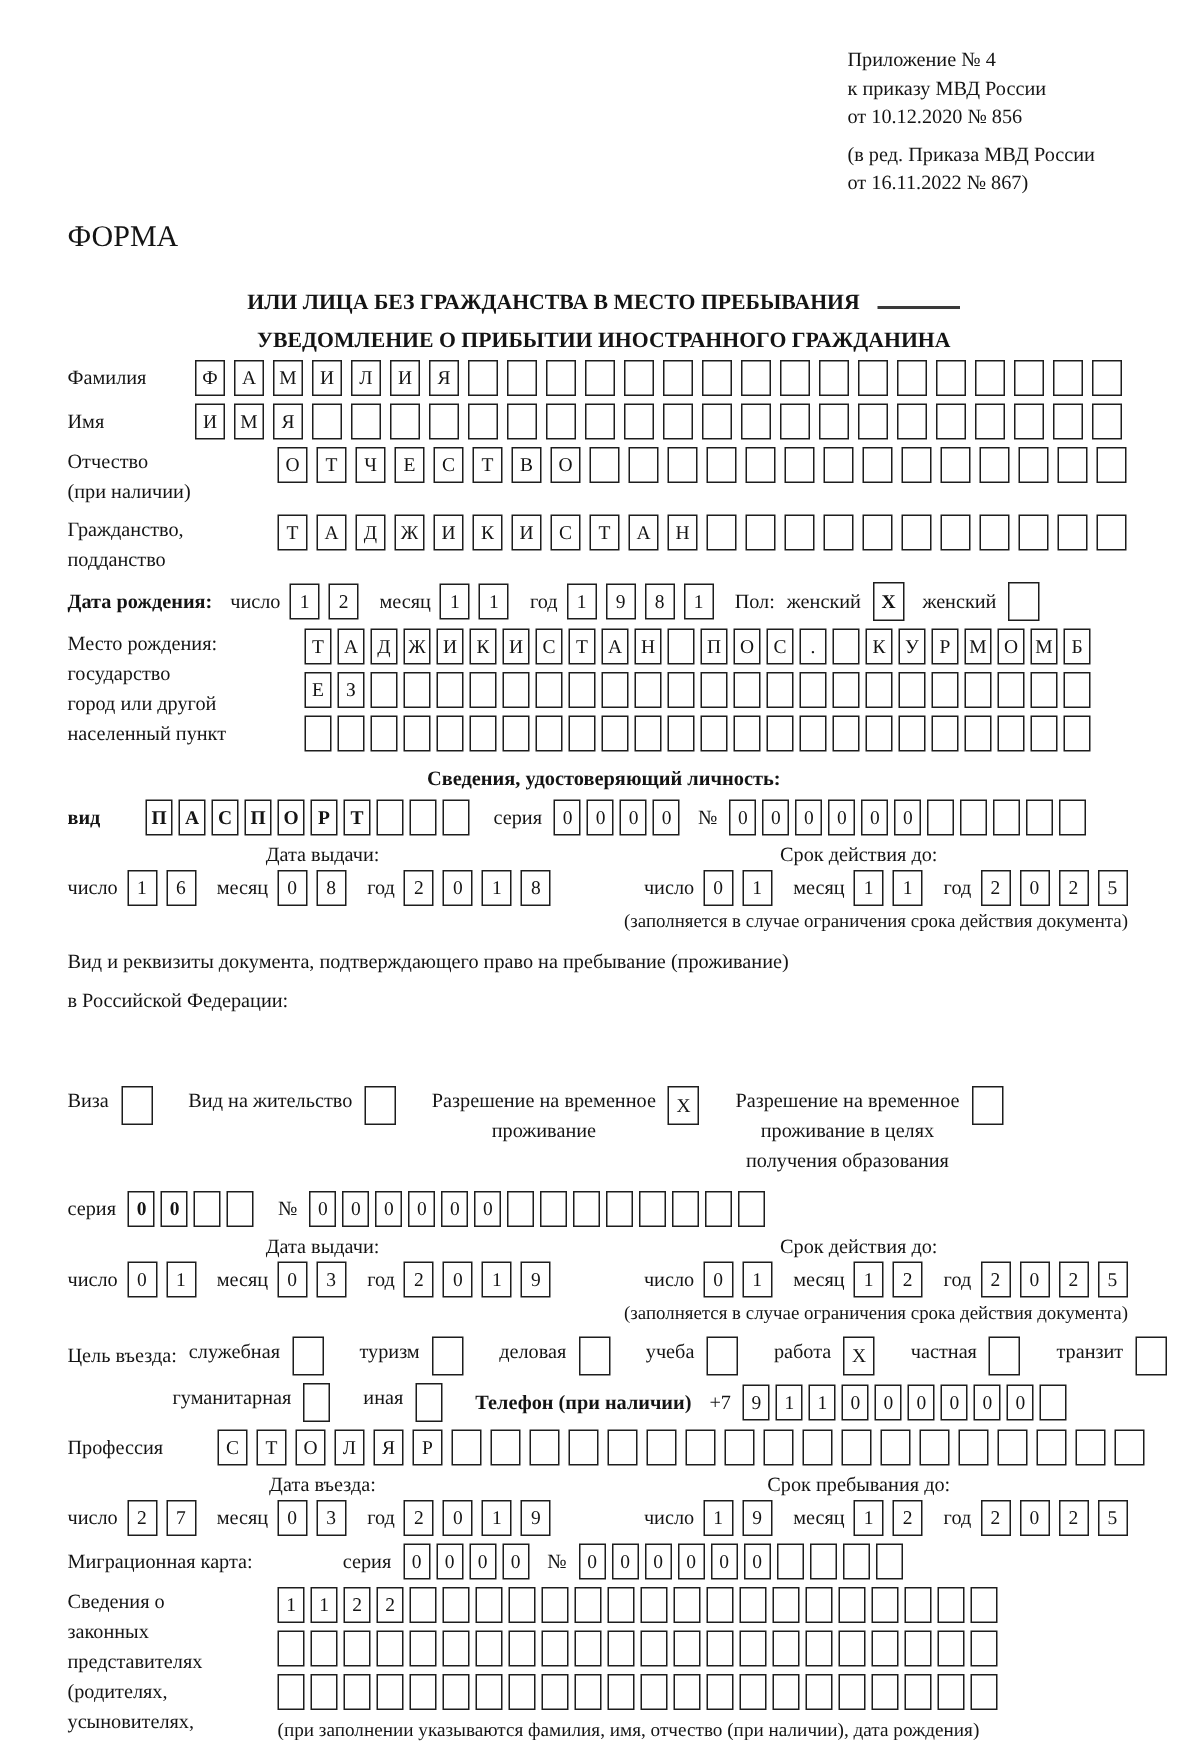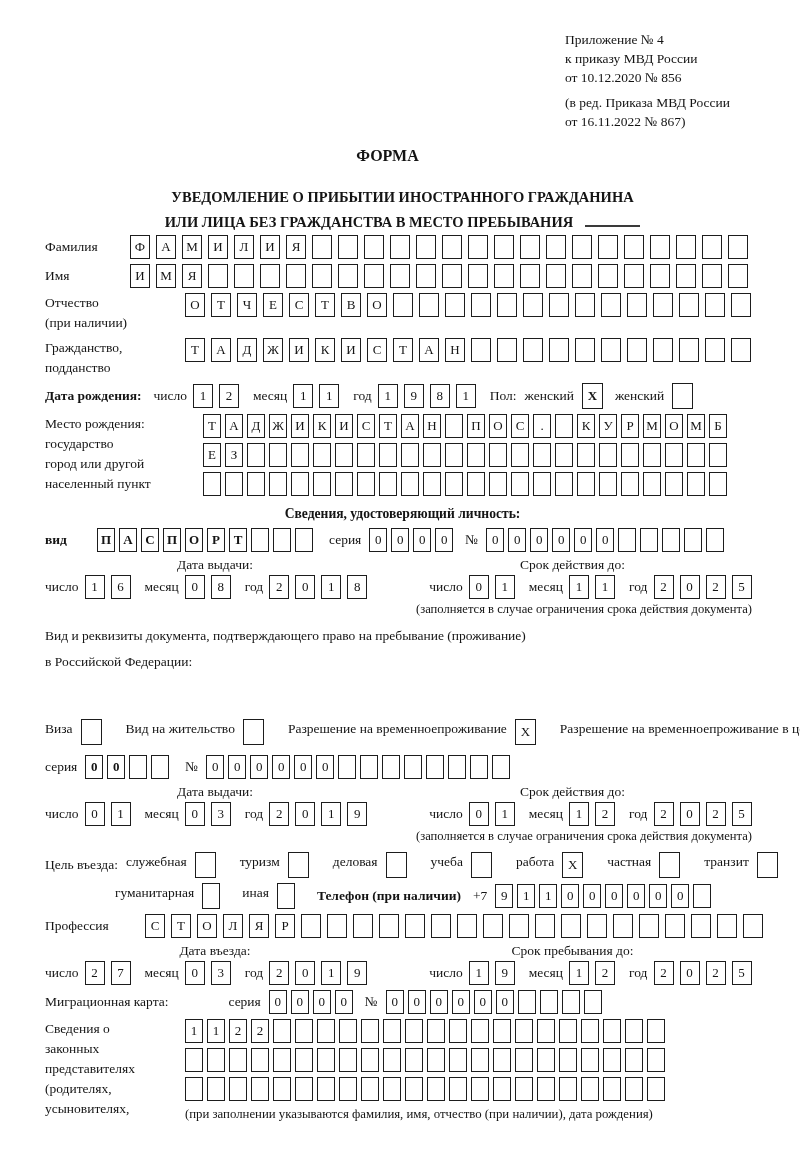--- a/index.html
+++ b/index.html
@@ -7,21 +7,21 @@
   body {
     width:800px; min-height:1163px;
     color:#141414;
     font-family:"Liberation Serif","DejaVu Serif",serif;
     font-size:13.5px;
   }
   .page { padding:30px 40px 12px 45px; }
 
   .annex { margin-left:520px; line-height:19px; }
   .annex-gap { margin-top:6px; }
-  .forma { text-align:center; padding-right:30px; font-weight:bold; margin-top:16px; font-size:16px; }
+  .forma { text-align:left; padding-right:30px; font-weight:normal; margin-top:16px; font-size:20px; }
 
   .title { text-align:center; font-weight:bold; margin-top:20px; line-height:25px; font-size:14.5px; }
   .blank-line { display:inline-block; width:55px; border-bottom:2px solid #3a3a3a; height:0.9em; margin-left:12px; }
 
   .sec-head { text-align:center; font-weight:bold; margin-top:24px; margin-bottom:16px; font-size:13.6px; }
 
   .row { display:flex; align-items:center; margin-bottom:5px; }
   .row.top { align-items:flex-start; }
   .lbl { flex:none; line-height:20px; }
   .w85 { width:85px; }
@@ -43,21 +43,21 @@
   .dg .cells { margin-right:8px; }
   .dates-head { display:flex; margin-bottom:2px; }
   .dates-head .h1 { width:340px; text-align:center; font-size:13.5px; }
   .dates-head .h2 { width:375px; text-align:center; font-size:13.5px; }
   .gap48 { width:48px; flex:none; }
   .note { text-align:right; padding-right:8px; font-size:12.6px; margin:-2px 0 8px 0; }
 
   .opts { margin-bottom:10px;margin-top:46px; }
   .opt { display:flex; align-items:flex-start; flex:none; margin-right:18px; }
   .opt .olbl { margin-right:8px; line-height:20px; }
-  .optlines { display:flex; flex-direction:row; text-align:center; line-height:20px; margin-right:8px; }
+  .optlines { display:flex; flex-direction:column; text-align:center; line-height:20px; margin-right:8px; }
 
   .indent70 { margin-left:70px; }
   .mr8 { margin-right:8px; } .mr12 { margin-right:12px;font-weight:bold; } .ml60 { margin-left:60px; }
   .reps-note { text-align:center; padding-left:170px; font-size:12.8px; margin-top:2px; }
   .heading-plain { line-height:22px; margin-bottom:4px; }
 </style>
 </head>
 <body>
 
 <div class="page">
@@ -66,24 +66,24 @@
     <div>Приложение № 4</div>
     <div>к приказу МВД России</div>
     <div>от 10.12.2020 № 856</div>
     <div class="annex-gap">(в ред. Приказа МВД России</div>
     <div>от 16.11.2022 № 867)</div>
   </div>
 
   <div class="forma">ФОРМА</div>
 
   <div class="title">
-    <div>УВЕДОМЛЕНИЕ О ПРИБЫТИИ ИНОСТРАННОГО ГРАЖДАНИНА</div>
     <div>
       <span>ИЛИ ЛИЦА БЕЗ ГРАЖДАНСТВА В МЕСТО ПРЕБЫВАНИЯ</span><span class="blank-line"></span>
     </div>
+    <div>УВЕДОМЛЕНИЕ О ПРИБЫТИИ ИНОСТРАННОГО ГРАЖДАНИНА</div>
   </div>
 
 
   <div class="row">
     <span class="lbl w85">Фамилия</span>
     <span class="cells">
         <span class="cell">Ф</span>
         <span class="cell">А</span>
         <span class="cell">М</span>
         <span class="cell">И</span>

